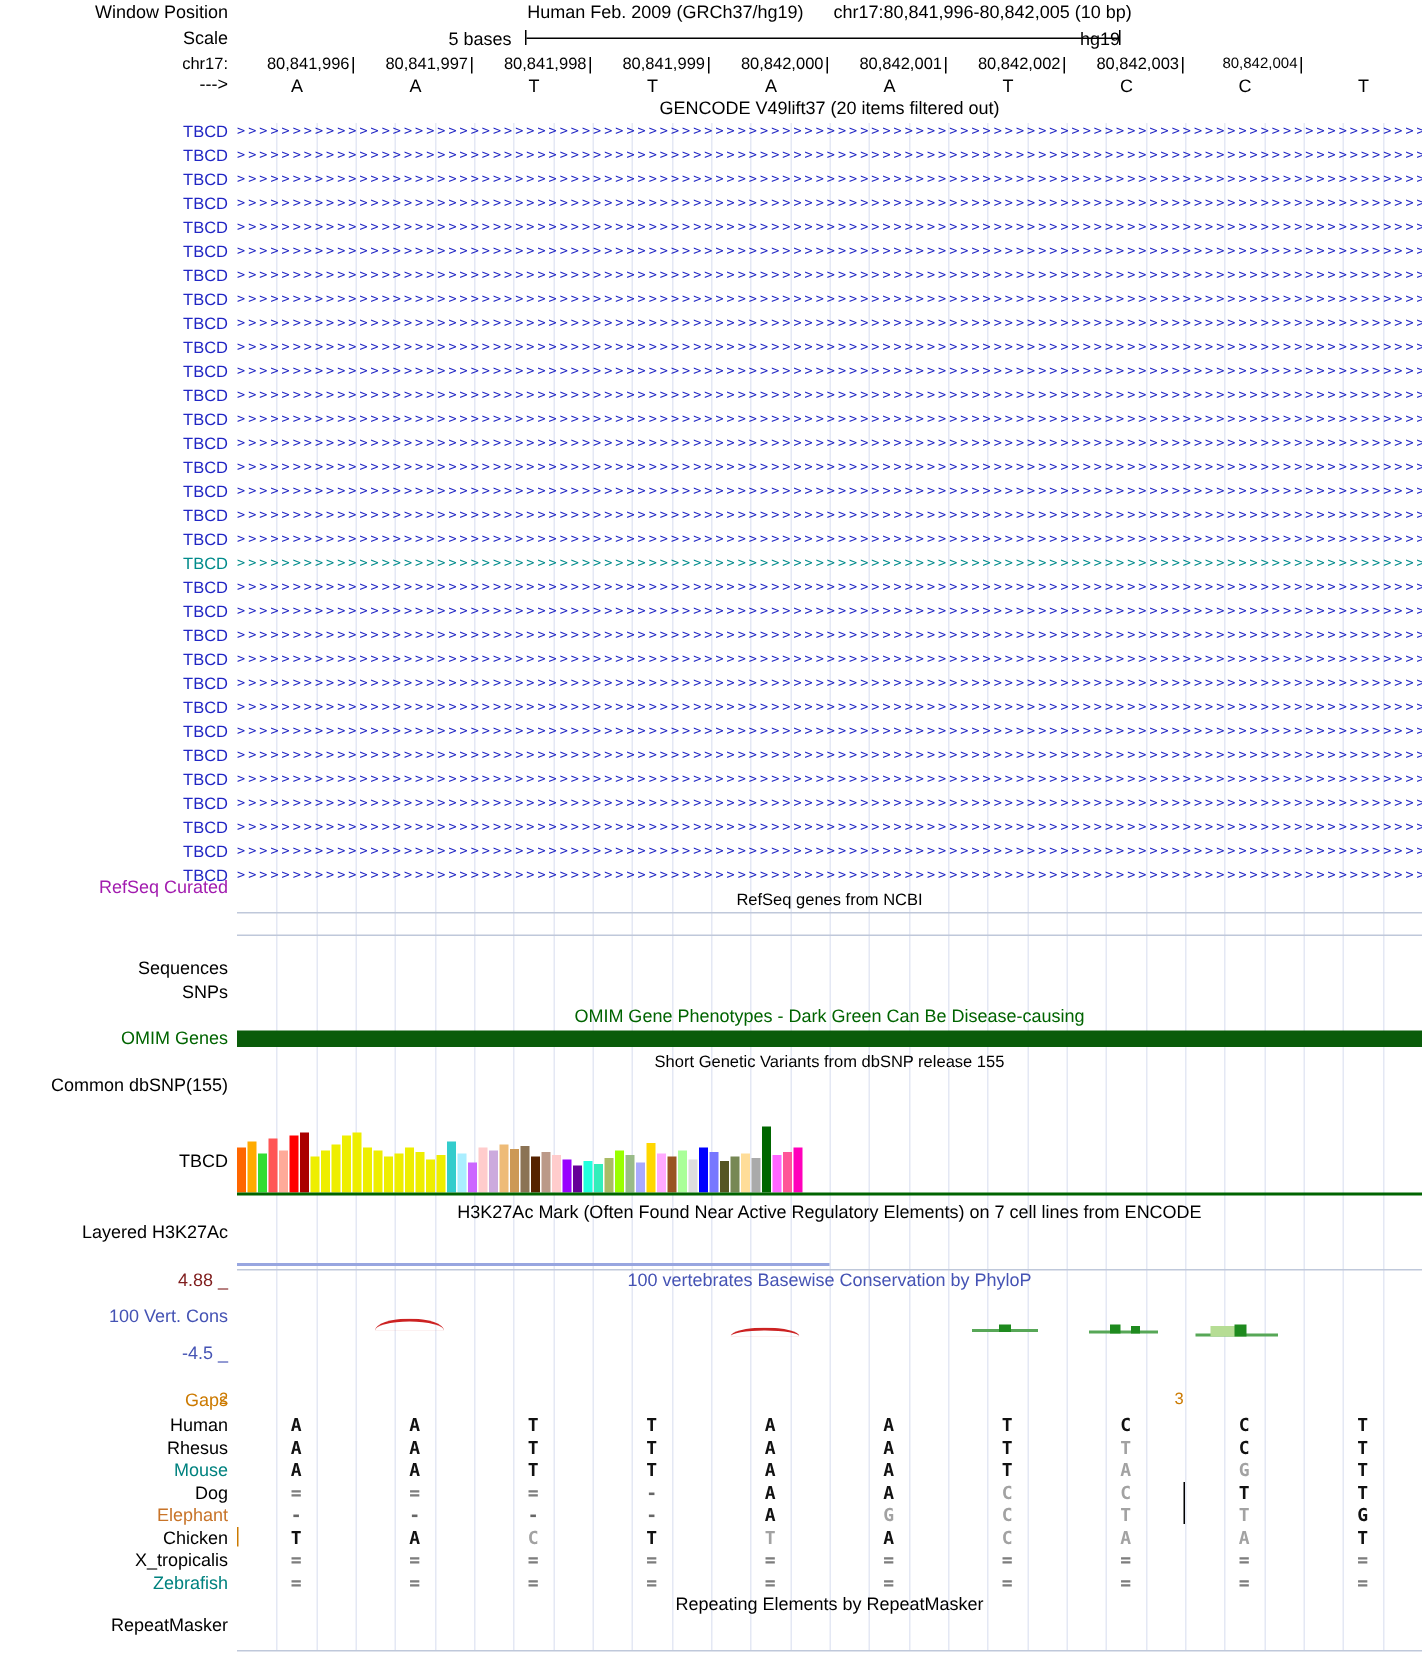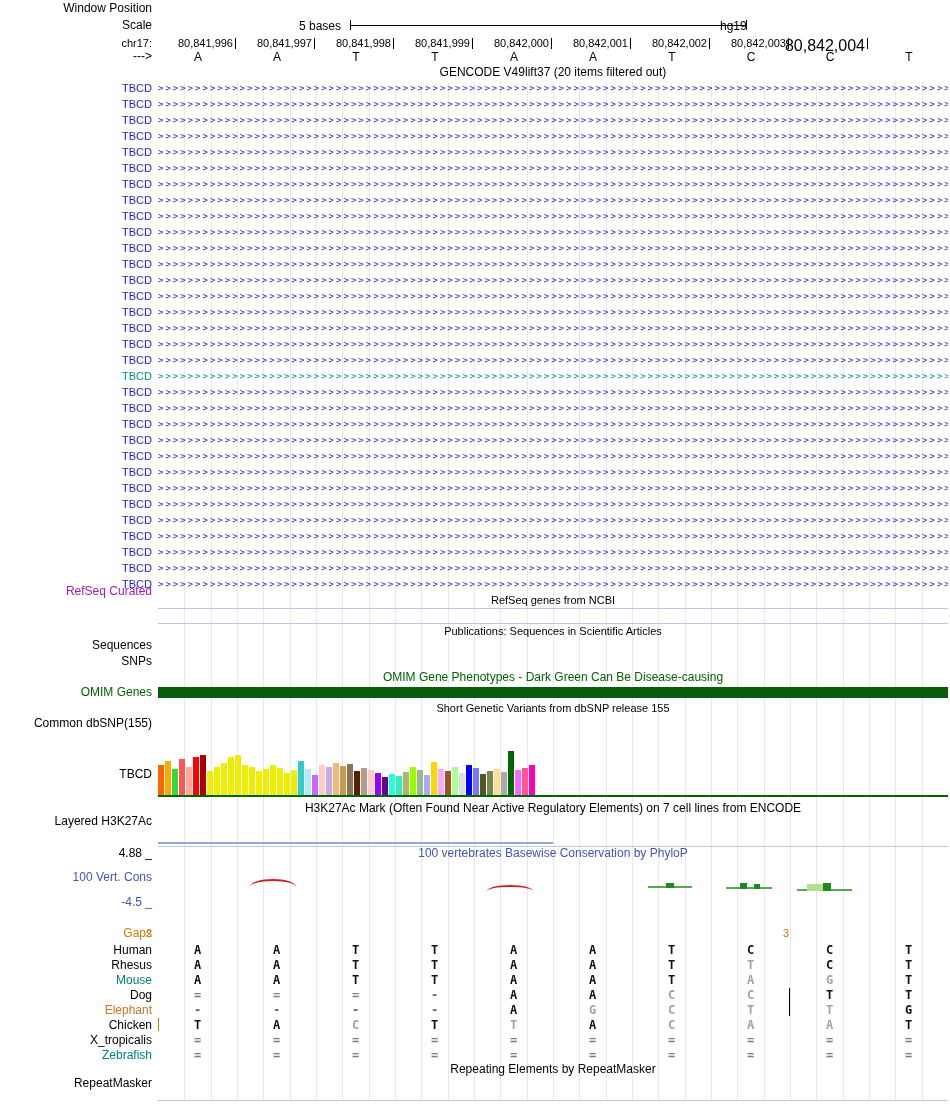--- a/index.html
+++ b/index.html
@@ -42,20 +42,23 @@
       <div style="position: absolute; left: 763.666px; top: 82px; width: 1px; height: 1018px; background: rgb(228, 232, 244);"></div>
       <div style="position: absolute; left: 789.999px; top: 82px; width: 1px; height: 1018px; background: rgb(228, 232, 244);"></div>
       <div style="position: absolute; left: 816.332px; top: 82px; width: 1px; height: 1018px; background: rgb(228, 232, 244);"></div>
       <div style="position: absolute; left: 842.666px; top: 82px; width: 1px; height: 1018px; background: rgb(228, 232, 244);"></div>
       <div style="position: absolute; left: 868.999px; top: 82px; width: 1px; height: 1018px; background: rgb(228, 232, 244);"></div>
       <div style="position: absolute; left: 895.332px; top: 82px; width: 1px; height: 1018px; background: rgb(228, 232, 244);"></div>
       <div style="position: absolute; left: 921.666px; top: 82px; width: 1px; height: 1018px; background: rgb(228, 232, 244);"></div>
     </div>
 
   <div class="glabel" style="top:2px">Window Position</div>
+  <div class="ctitle" style="top:2px">
+    <span>Human Feb. 2009 (GRCh37/hg19)</span><span style="display:inline-block;width:20px"></span><span>chr17:80,841,996-80,842,005 (10 bp)</span>
+  </div>
 
   <div class="glabel" style="top:19px">Scale</div>
   <div style="position:absolute;left:158px;top:19px;width:183px;text-align:right">5 bases</div>
   <div style="position:absolute;left:350px;top:20px;width:395px;height:10px;border-left:1px solid #000;border-right:1px solid #000;background:linear-gradient(#000,#000) center/100% 1px no-repeat"></div>
   <div style="position:absolute;left:720px;top:19px">hg19</div>
 
   <div class="glabel small" style="top:37px">chr17:</div>
   <div id="ruler">
       <div style="position: absolute; left: 145px; top: 37px; width: 88px; text-align: right; font-size: 11px;">80,841,996</div>
       <div style="position: absolute; left: 235px; top: 38px; width: 1px; height: 11px; background: rgb(0, 0, 0);"></div>
@@ -66,21 +69,21 @@
       <div style="position: absolute; left: 382px; top: 37px; width: 88px; text-align: right; font-size: 11px;">80,841,999</div>
       <div style="position: absolute; left: 472px; top: 38px; width: 1px; height: 11px; background: rgb(0, 0, 0);"></div>
       <div style="position: absolute; left: 461px; top: 37px; width: 88px; text-align: right; font-size: 11px;">80,842,000</div>
       <div style="position: absolute; left: 551px; top: 38px; width: 1px; height: 11px; background: rgb(0, 0, 0);"></div>
       <div style="position: absolute; left: 540px; top: 37px; width: 88px; text-align: right; font-size: 11px;">80,842,001</div>
       <div style="position: absolute; left: 630px; top: 38px; width: 1px; height: 11px; background: rgb(0, 0, 0);"></div>
       <div style="position: absolute; left: 619px; top: 37px; width: 88px; text-align: right; font-size: 11px;">80,842,002</div>
       <div style="position: absolute; left: 709px; top: 38px; width: 1px; height: 11px; background: rgb(0, 0, 0);"></div>
       <div style="position: absolute; left: 698px; top: 37px; width: 88px; text-align: right; font-size: 11px;">80,842,003</div>
       <div style="position: absolute; left: 788px; top: 38px; width: 1px; height: 11px; background: rgb(0, 0, 0);"></div>
-      <div style="position: absolute; left: 777px; top: 37px; width: 88px; text-align: right; font-size: 16px;">80,842,004</div>
+      <div style="position: absolute; left: 777px; top: 37px; width: 88px; text-align: right; font-size: 10px;">80,842,004</div>
       <div style="position: absolute; left: 867px; top: 38px; width: 1px; height: 11px; background: rgb(0, 0, 0);"></div>
     </div>
 
   <div class="glabel" style="top:50px">---&gt;</div>
   <div id="bases">
       <div style="position: absolute; left: 190px; top: 50px; width: 16px; text-align: center; font-size: 12px;">A</div>
       <div style="position: absolute; left: 269px; top: 50px; width: 16px; text-align: center; font-size: 12px;">A</div>
       <div style="position: absolute; left: 348px; top: 50px; width: 16px; text-align: center; font-size: 12px;">T</div>
       <div style="position: absolute; left: 427px; top: 50px; width: 16px; text-align: center; font-size: 12px;">T</div>
       <div style="position: absolute; left: 506px; top: 50px; width: 16px; text-align: center; font-size: 12px;">A</div>
@@ -157,21 +160,20 @@
       <div style="position: absolute; left: 158px; top: 560px; width: 790px; height: 16px; overflow: hidden; color: rgb(33, 38, 196); font: 9px / 16px &quot;DejaVu Sans Mono&quot;, monospace; letter-spacing: 2px; white-space: nowrap;">&gt;&gt;&gt;&gt;&gt;&gt;&gt;&gt;&gt;&gt;&gt;&gt;&gt;&gt;&gt;&gt;&gt;&gt;&gt;&gt;&gt;&gt;&gt;&gt;&gt;&gt;&gt;&gt;&gt;&gt;&gt;&gt;&gt;&gt;&gt;&gt;&gt;&gt;&gt;&gt;&gt;&gt;&gt;&gt;&gt;&gt;&gt;&gt;&gt;&gt;&gt;&gt;&gt;&gt;&gt;&gt;&gt;&gt;&gt;&gt;&gt;&gt;&gt;&gt;&gt;&gt;&gt;&gt;&gt;&gt;&gt;&gt;&gt;&gt;&gt;&gt;&gt;&gt;&gt;&gt;&gt;&gt;&gt;&gt;&gt;&gt;&gt;&gt;&gt;&gt;&gt;&gt;&gt;&gt;&gt;&gt;&gt;&gt;&gt;&gt;&gt;&gt;&gt;&gt;&gt;&gt;&gt;&gt;&gt;&gt;&gt;&gt;&gt;&gt;&gt;&gt;&gt;&gt;&gt;&gt;&gt;&gt;&gt;&gt;&gt;&gt;&gt;&gt;&gt;&gt;&gt;&gt;&gt;&gt;&gt;&gt;&gt;&gt;&gt;&gt;</div>
       <div style="position: absolute; left: 0px; top: 578px; width: 152px; text-align: right; color: rgb(33, 38, 196); font-size: 11px;">TBCD</div>
       <div style="position: absolute; left: 158px; top: 576px; width: 790px; height: 16px; overflow: hidden; color: rgb(33, 38, 196); font: 9px / 16px &quot;DejaVu Sans Mono&quot;, monospace; letter-spacing: 2px; white-space: nowrap;">&gt;&gt;&gt;&gt;&gt;&gt;&gt;&gt;&gt;&gt;&gt;&gt;&gt;&gt;&gt;&gt;&gt;&gt;&gt;&gt;&gt;&gt;&gt;&gt;&gt;&gt;&gt;&gt;&gt;&gt;&gt;&gt;&gt;&gt;&gt;&gt;&gt;&gt;&gt;&gt;&gt;&gt;&gt;&gt;&gt;&gt;&gt;&gt;&gt;&gt;&gt;&gt;&gt;&gt;&gt;&gt;&gt;&gt;&gt;&gt;&gt;&gt;&gt;&gt;&gt;&gt;&gt;&gt;&gt;&gt;&gt;&gt;&gt;&gt;&gt;&gt;&gt;&gt;&gt;&gt;&gt;&gt;&gt;&gt;&gt;&gt;&gt;&gt;&gt;&gt;&gt;&gt;&gt;&gt;&gt;&gt;&gt;&gt;&gt;&gt;&gt;&gt;&gt;&gt;&gt;&gt;&gt;&gt;&gt;&gt;&gt;&gt;&gt;&gt;&gt;&gt;&gt;&gt;&gt;&gt;&gt;&gt;&gt;&gt;&gt;&gt;&gt;&gt;&gt;&gt;&gt;&gt;&gt;&gt;&gt;&gt;&gt;&gt;&gt;&gt;</div>
     </div>
 
   <div class="ctitle small" style="top:594px">RefSeq genes from NCBI</div>
   <div class="hline" style="top:608px"></div>
   <div class="glabel" style="top:585px;color:#a21caf">RefSeq Curated</div>
   <div class="hline" style="top:623px"></div>
 
-  <div class="ctitle small" style="top:625px">Publications: Sequences in Scientific Articles</div>
   <div class="glabel" style="top:639px">Sequences</div>
   <div class="glabel" style="top:655px">SNPs</div>
 
   <div class="ctitle" style="top:671px;color:#006400">OMIM Gene Phenotypes - Dark Green Can Be Disease-causing</div>
   <div class="glabel" style="top:686px;color:#006400">OMIM Genes</div>
   <div style="position:absolute;left:158px;top:687px;width:790px;height:11px;background:#0a5c0a"></div>
 
   <div class="ctitle small" style="top:702px">Short Genetic Variants from dbSNP release 155</div>
   <div class="glabel" style="top:717px">Common dbSNP(155)</div>
 
@@ -233,21 +235,21 @@
       <div style="position: absolute; left: 529px; top: 765px; width: 6px; height: 30px; background: rgb(255, 0, 187);"></div>
     </div>
   <div style="position:absolute;left:158px;top:795px;width:790px;height:2px;background:#006400"></div>
 
   <div class="ctitle" style="top:802px">H3K27Ac Mark (Often Found Near Active Regulatory Elements) on 7 cell lines from ENCODE</div>
   <div class="glabel" style="top:815px">Layered H3K27Ac</div>
   <div style="position:absolute;left:158px;top:842px;width:395px;height:2px;background:#98a6e0"></div>
   <div class="hline" style="top:846px"></div>
 
   <div class="ctitle" style="top:847px;color:#4553b4">100 vertebrates Basewise Conservation by PhyloP</div>
-  <div class="glabel" style="top:847px;color:#000000">4.88 _</div>
+  <div class="glabel" style="top:847px;color:#7f1d1d">4.88 _</div>
   <div class="glabel" style="top:871px;color:#4553b4">100 Vert. Cons</div>
   <div class="glabel" style="top:896px;color:#4553b4">-4.5 _</div>
   <div id="phylop-marks">
       <div style="position: absolute; left: 250px; top: 879px; width: 46px; height: 6px; border-top: 2px solid rgb(204, 34, 34); border-top-left-radius: 50% 100%; border-top-right-radius: 50% 100%;"></div>
       <div style="position: absolute; left: 487px; top: 885px; width: 46px; height: 4px; border-top: 2px solid rgb(204, 34, 34); border-top-left-radius: 50% 100%; border-top-right-radius: 50% 100%;"></div>
       <div style="position: absolute; left: 648px; top: 886px; width: 44px; height: 2px; background: rgb(87, 167, 87);"></div>
       <div style="position: absolute; left: 666px; top: 883px; width: 8px; height: 5px; background: rgb(30, 138, 30);"></div>
       <div style="position: absolute; left: 726px; top: 887px; width: 46px; height: 2px; background: rgb(87, 167, 87);"></div>
       <div style="position: absolute; left: 740px; top: 883px; width: 7px; height: 6px; background: rgb(30, 138, 30);"></div>
       <div style="position: absolute; left: 754px; top: 884px; width: 6px; height: 5px; background: rgb(30, 138, 30);"></div>

